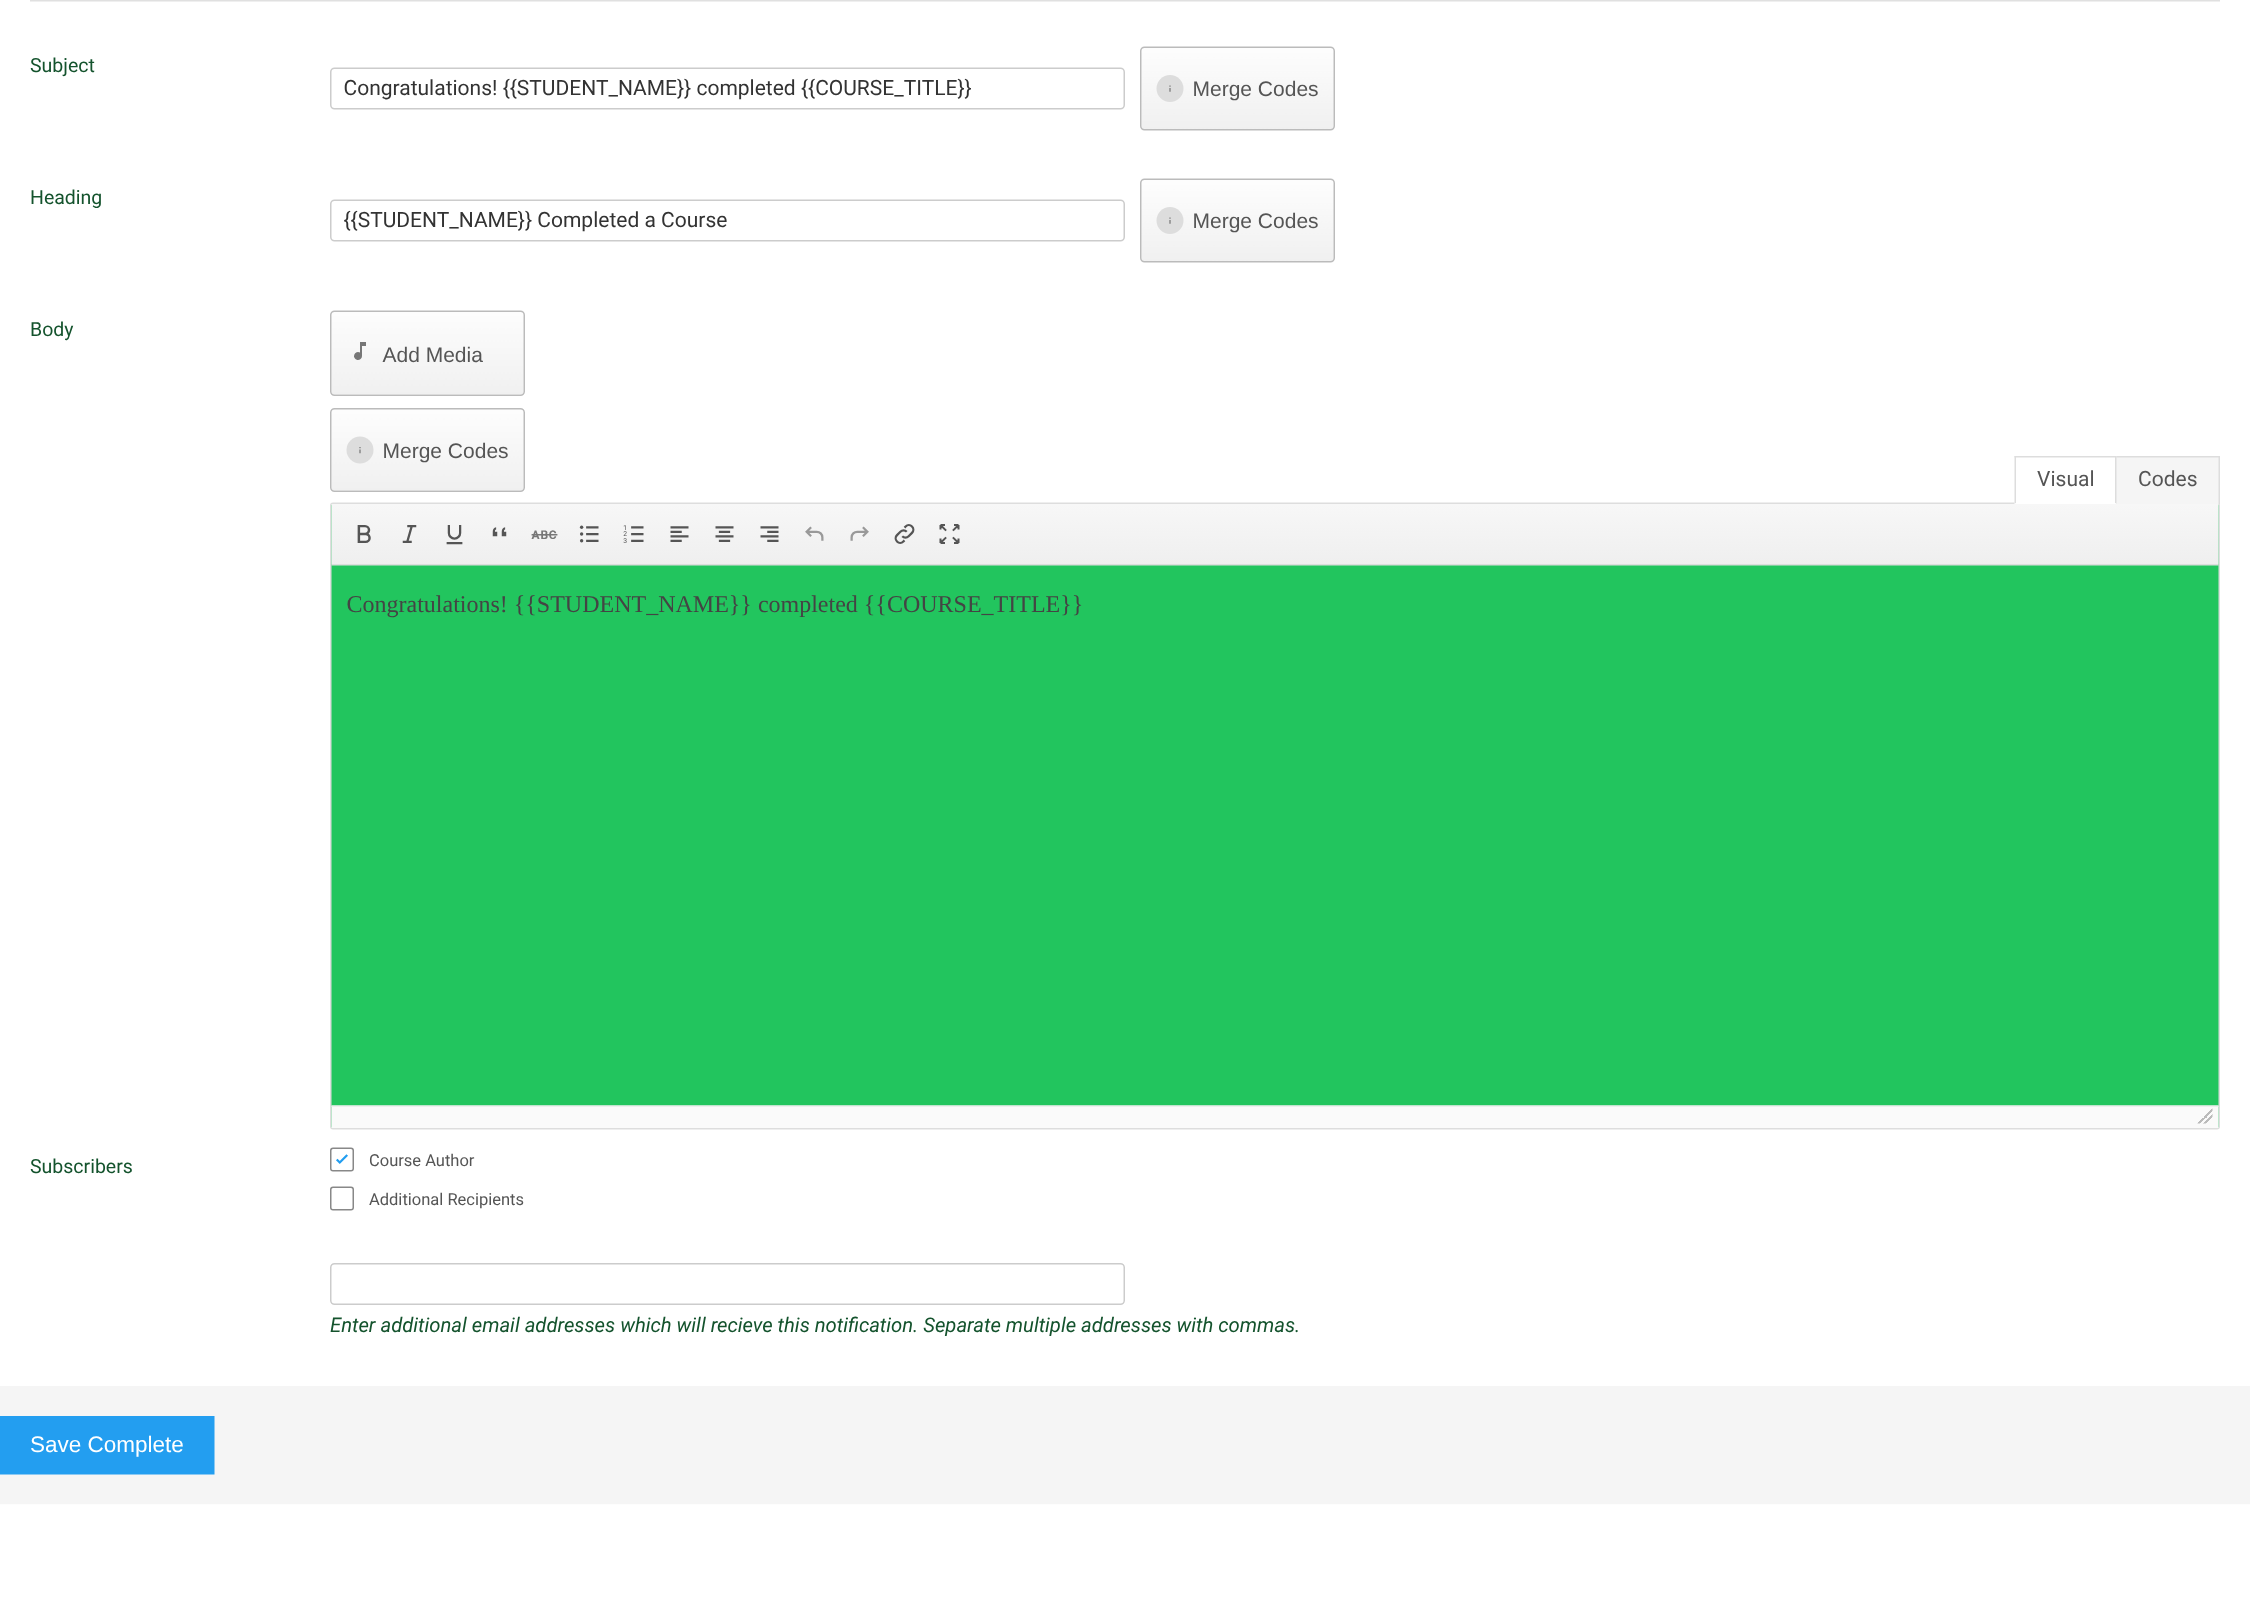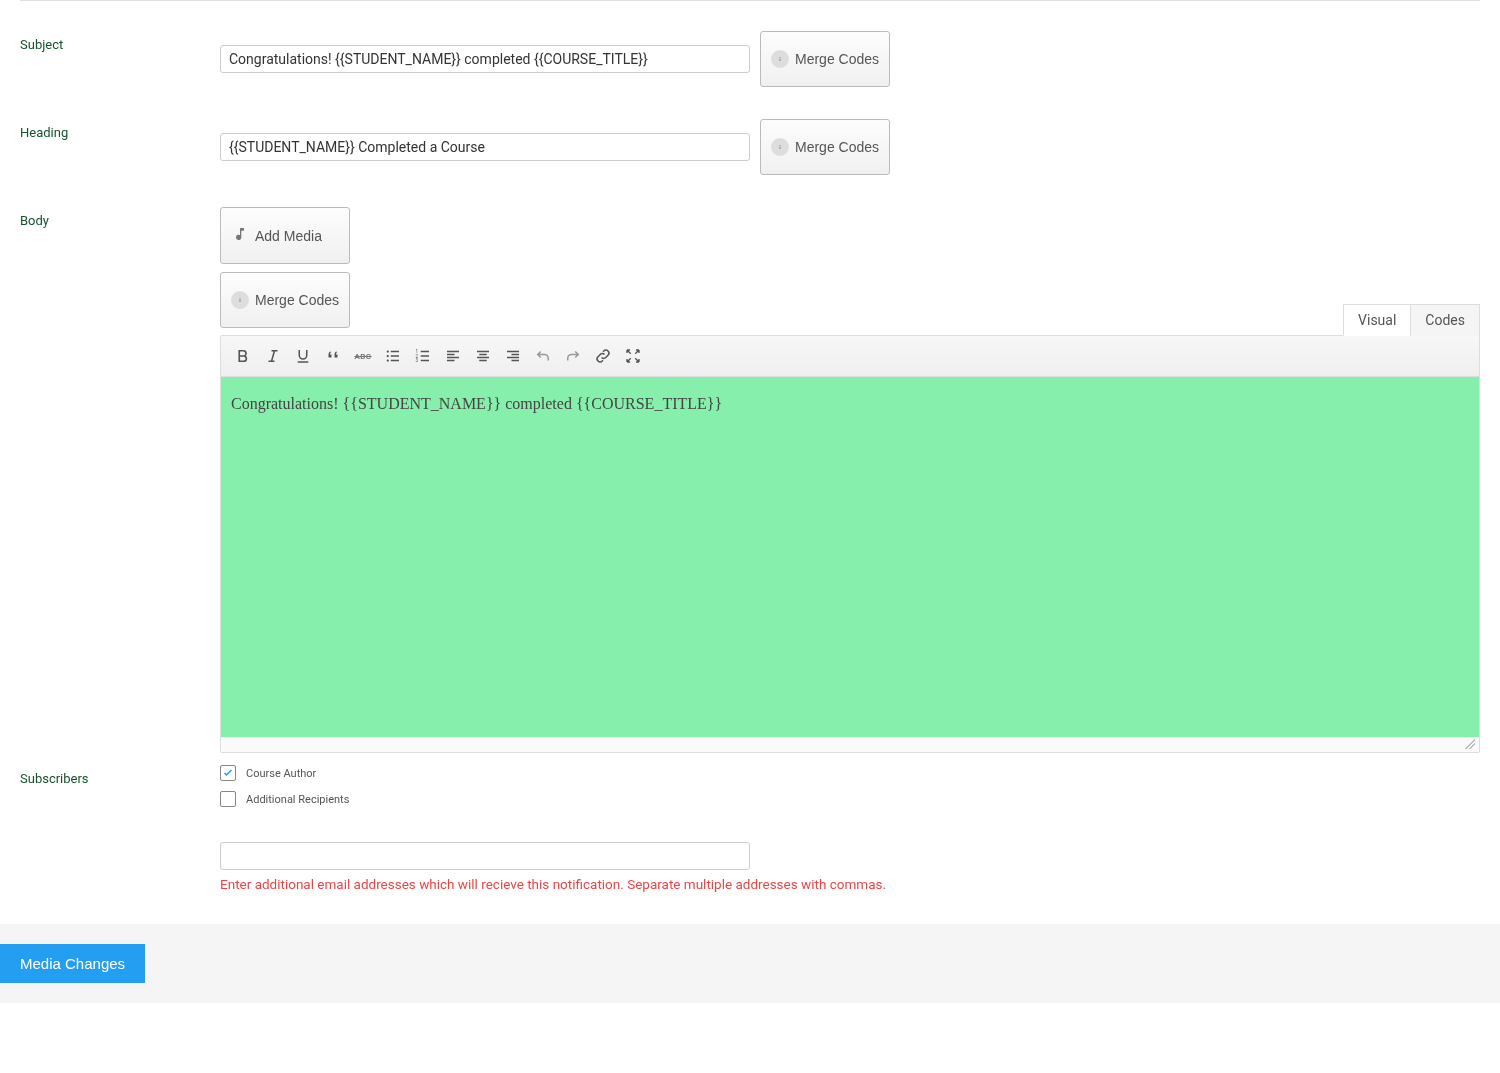--- a/index.html
+++ b/index.html
@@ -138,21 +138,21 @@
       border-bottom: 1px solid #fff;
       position: relative;
       z-index: 2;
     }
     .tab + .tab {
       margin-left: -1px;
     }
     .editor-wrapper {
       border: 1px solid #ddd;
       border-radius: 2px;
-      background: #86efac;
+      background: #22c55e;
       margin-top: -1px;
     }
     .editor-toolbar {
       display: flex;
       gap: 2px;
       padding: 6px 8px;
       background: linear-gradient(#f7f7f7, #efefef);
       border-bottom: 1px solid #ddd;
     }
     .tool-btn {
@@ -232,21 +232,22 @@
     }
     .recipients-input {
       width: 530px;
       padding: 5px 8px;
       border: 1px solid #ccc;
       border-radius: 3px;
       font-size: 14px;
       margin-top: 25px;
     }
     .help-text {
-      color: #ef4444;
+      font-style: italic;
+      color: #14532d;
       font-size: 13.5px;
       margin-top: 6px;
     }
     .footer {
       background: #f5f5f5;
       padding: 20px 0 20px 0;
       margin-top: 25px;
     }
     .save-btn {
       background: #239ef0;
@@ -425,14 +426,14 @@
         </span>
         <span class="checkbox-label">Additional Recipients</span>
       </div>
       <input type="text" class="recipients-input" value="" style="">
       <div class="help-text">Enter additional email addresses which will recieve this notification. Separate multiple addresses with commas.</div>
     </div>
   </div>
 </div>
 
 <div class="footer">
-  <button class="save-btn">Media Changes</button>
+  <button class="save-btn">Save Complete</button>
 </div>
 
 </body></html>

